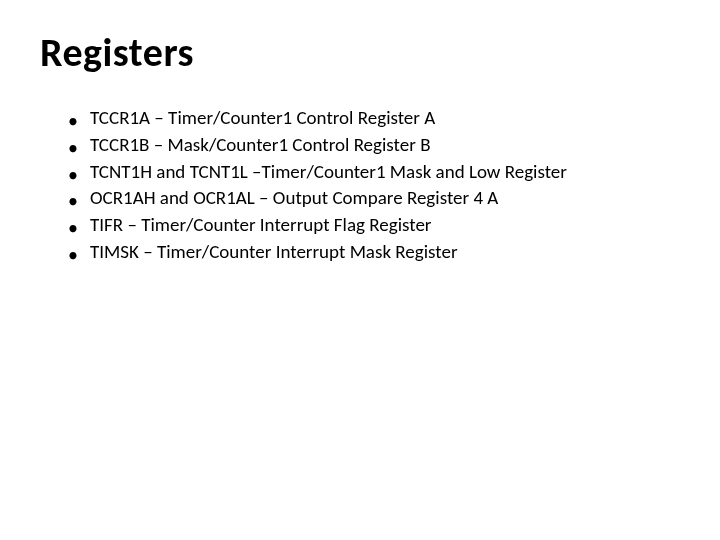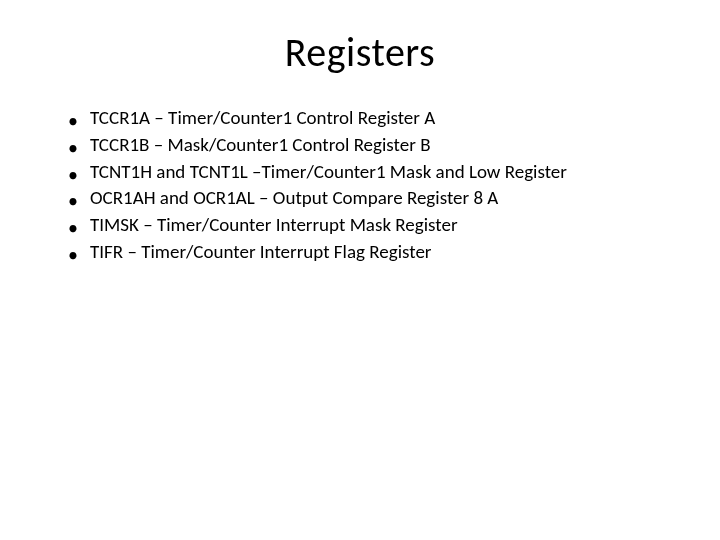--- a/index.html
+++ b/index.html
@@ -11,23 +11,23 @@
     font-family: Calibri, "Segoe UI", Arial, sans-serif;
     color: #000;
   }
   .slide {
     box-sizing: border-box;
     width: 720px;
     height: 540px;
     padding: 28px 40px 40px 40px;
   }
   .title {
-    text-align: center;
+    text-align: left;
     font-size: 40px;
-    font-weight: 400;
+    font-weight: 700;
     margin: 0 0 30px 0;
     letter-spacing: 0.5px;
   }
   ul.bullets {
     list-style: none;
     margin: 0;
     padding: 0 0 0 28px;
   }
   ul.bullets li {
     position: relative;
@@ -47,17 +47,17 @@
 </style>
 </head>
 <body>
 
 <div class="slide">
   <h1 class="title">Registers</h1>
   <ul class="bullets">
     <li>TCCR1A – Timer/Counter1 Control Register A</li>
     <li>TCCR1B – Mask/Counter1 Control Register B</li>
     <li>TCNT1H and TCNT1L –Timer/Counter1 Mask and Low Register</li>
-    <li>OCR1AH and OCR1AL – Output Compare Register 8 A</li>
+    <li>OCR1AH and OCR1AL – Output Compare Register 4 A</li>
+    <li>TIFR – Timer/Counter Interrupt Flag Register</li>
     <li>TIMSK – Timer/Counter Interrupt Mask Register</li>
-    <li>TIFR – Timer/Counter Interrupt Flag Register</li>
   </ul>
 </div>
 
 </body></html>

